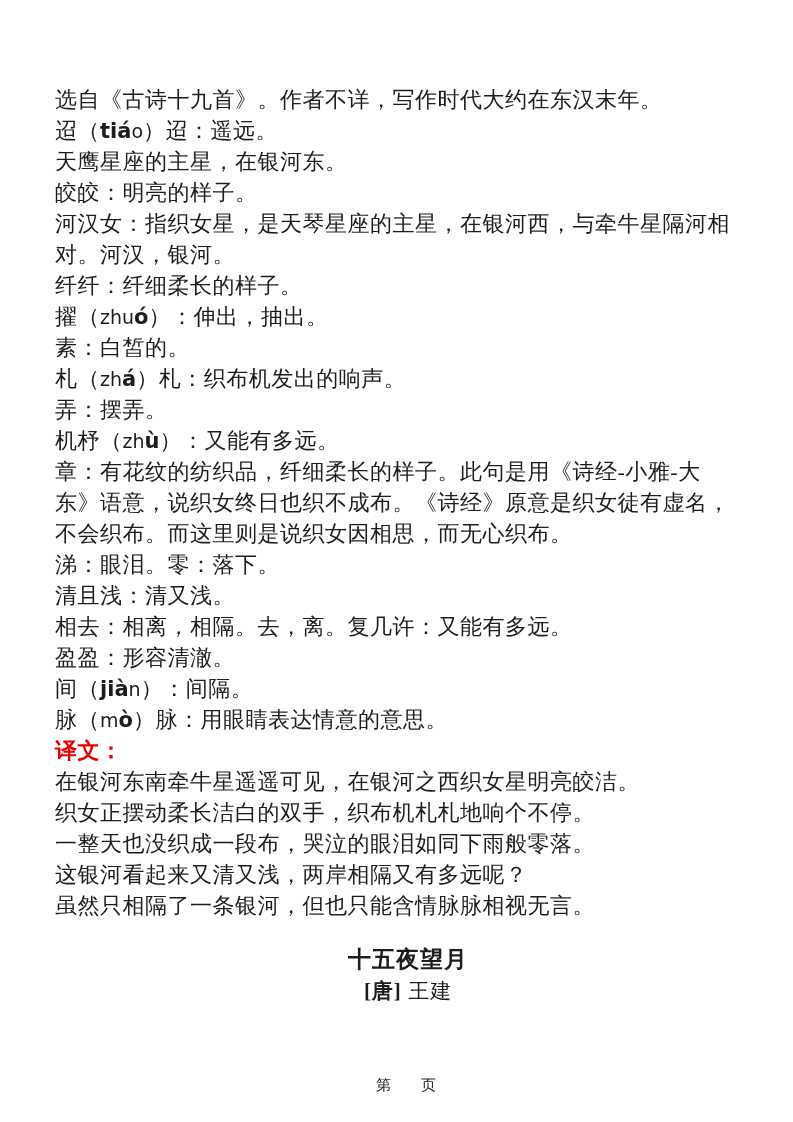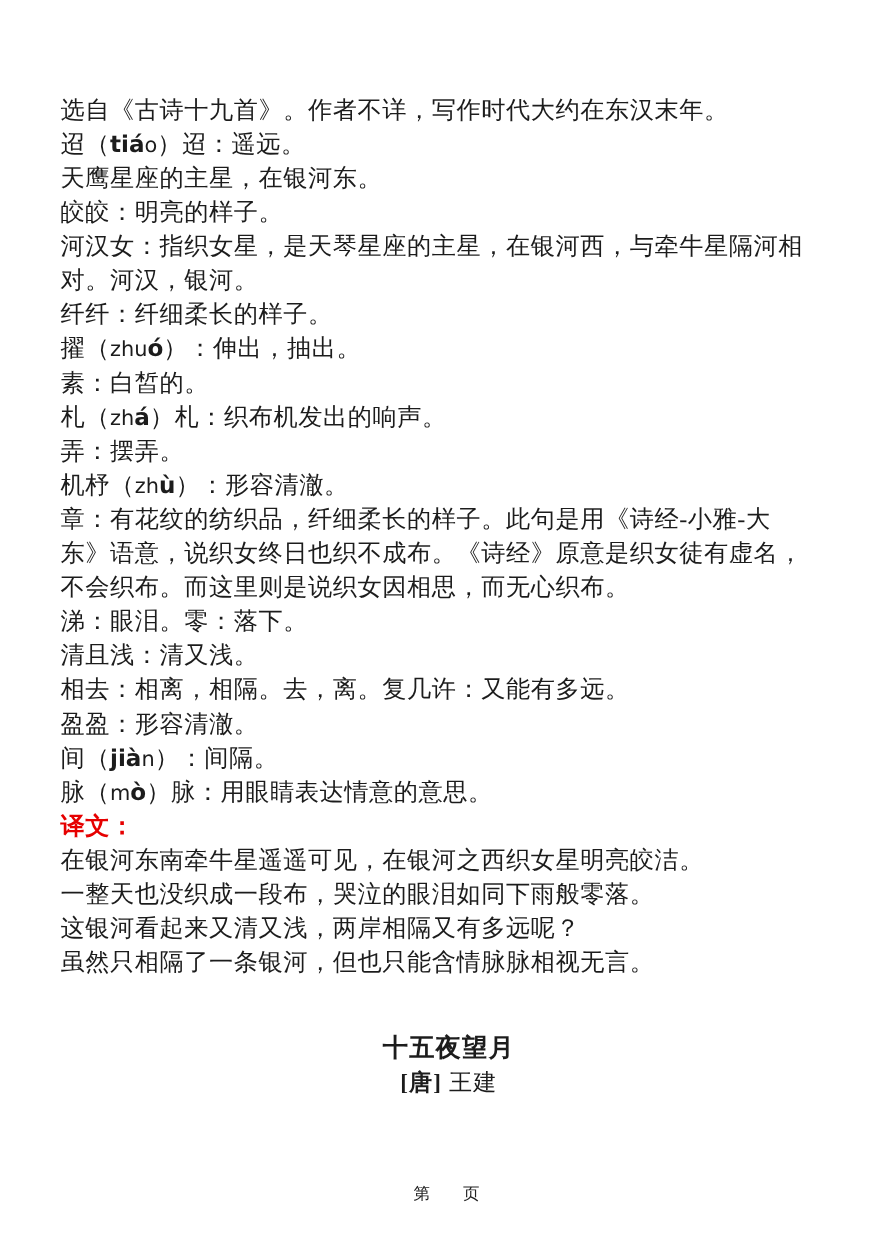--- a/index.html
+++ b/index.html
@@ -41,21 +41,21 @@
     font-family: "DejaVu Sans", sans-serif;
     font-weight: 700;
     font-size: 21px;
     letter-spacing: 0;
   }
   .red {
     color: var(--red);
     font-weight: 700;
   }
   .title-block {
-    margin-top: 48px;
+    margin-top: 24px;
     text-align: center;
   }
   .doc-title {
     font-size: 23px;
     font-weight: 700;
     line-height: 30px;
     letter-spacing: 1px;
   }
   .doc-author {
     font-size: 21px;
@@ -85,32 +85,33 @@
         <div class="line"><span class="cn">迢（</span><span class="pyb">tiá</span><span class="py">o</span><span class="cn">）迢：遥远。</span></div>
         <div class="line"><span class="cn">天鹰星座的主星，在银河东。</span></div>
         <div class="line"><span class="cn">皎皎：明亮的样子。</span></div>
         <div class="line"><span class="cn">河汉女：指织女星，是天琴星座的主星，在银河西，与牵牛星隔河相</span></div>
         <div class="line"><span class="cn">对。河汉，银河。</span></div>
         <div class="line"><span class="cn">纤纤：纤细柔长的样子。</span></div>
         <div class="line"><span class="cn">擢（</span><span class="py">zhu</span><span class="pyb">ó</span><span class="cn">）：伸出，抽出。</span></div>
         <div class="line"><span class="cn">素：白皙的。</span></div>
         <div class="line"><span class="cn">札（</span><span class="py">zh</span><span class="pyb">á</span><span class="cn">）札：织布机发出的响声。</span></div>
         <div class="line"><span class="cn">弄：摆弄。</span></div>
-        <div class="line"><span class="cn">机杼（</span><span class="py">zh</span><span class="pyb">ù</span><span class="cn">）：形容清澈。</span></div>
+        <div class="line"><span class="cn">机杼（</span><span class="py">zh</span><span class="pyb">ù</span><span class="cn">）：又能有多远。</span></div>
         <div class="line"><span class="cn">章：有花纹的纺织品，纤细柔长的样子。此句是用《诗经-小雅-大</span></div>
         <div class="line"><span class="cn">东》语意，说织女终日也织不成布。《诗经》原意是织女徒有虚名，</span></div>
         <div class="line"><span class="cn">不会织布。而这里则是说织女因相思，而无心织布。</span></div>
         <div class="line"><span class="cn">涕：眼泪。零：落下。</span></div>
         <div class="line"><span class="cn">清且浅：清又浅。</span></div>
         <div class="line"><span class="cn">相去：相离，相隔。去，离。复几许：又能有多远。</span></div>
         <div class="line"><span class="cn">盈盈：形容清澈。</span></div>
         <div class="line"><span class="cn">间（</span><span class="pyb">jià</span><span class="py">n</span><span class="cn">）：间隔。</span></div>
         <div class="line"><span class="cn">脉（</span><span class="py">m</span><span class="pyb">ò</span><span class="cn">）脉：用眼睛表达情意的意思。</span></div>
         <div class="line"><span class="red">译文：</span></div>
         <div class="line"><span class="cn">在银河东南牵牛星遥遥可见，在银河之西织女星明亮皎洁。</span></div>
+        <div class="line"><span class="cn">织女正摆动柔长洁白的双手，织布机札札地响个不停。</span></div>
         <div class="line"><span class="cn">一整天也没织成一段布，哭泣的眼泪如同下雨般零落。</span></div>
         <div class="line"><span class="cn">这银河看起来又清又浅，两岸相隔又有多远呢？</span></div>
         <div class="line"><span class="cn">虽然只相隔了一条银河，但也只能含情脉脉相视无言。</span></div>
       </div>
     <div class="title-block">
       <div class="doc-title">十五夜望月</div>
       <div class="doc-author">
         <span class="bracket">[唐]</span><span> 王建</span>
       </div>
     </div>

